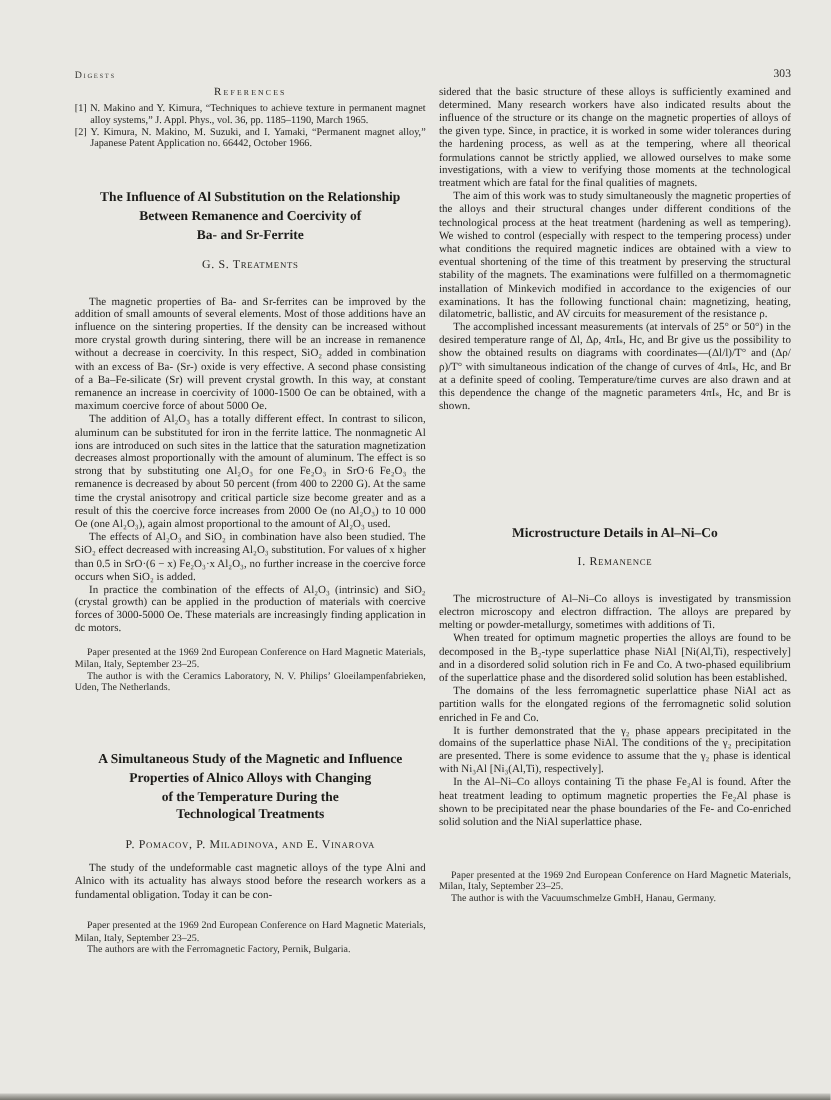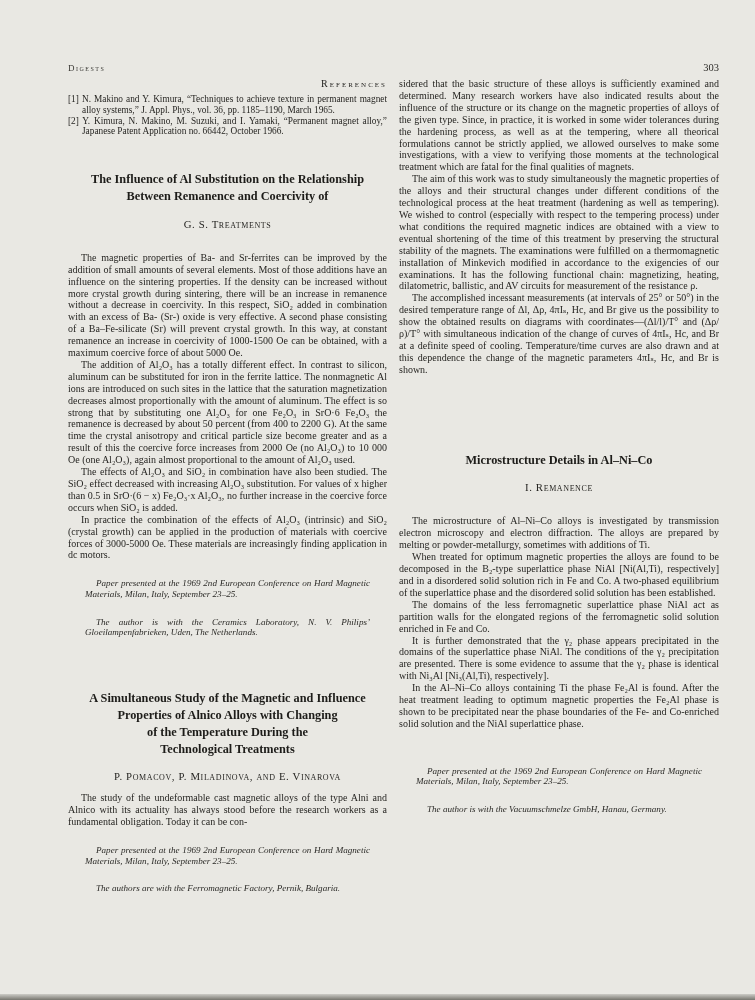--- a/index.html
+++ b/index.html
@@ -13,38 +13,38 @@
     position:absolute; top:62px; left:68px; width:651px;
     display:flex; justify-content:space-between; align-items:flex-end;
   }
   .running-head { font-size:9px; letter-spacing:1.5px; font-variant:small-caps; color:#3a3935; }
   .page-number { font-size:10.5px; color:#2c2b28; }
 
   .col { position:absolute; top:70px; }
   .col-left  { left:68px;  width:319px; }
   .col-right { left:399px; width:320px; }
 
-  .sect-head { text-align:right; font-variant:small-caps; font-size:10px; letter-spacing:2px; margin-top:8px; }
+  .sect-head { text-align:center; font-variant:small-caps; font-size:10px; letter-spacing:2px; margin-top:8px; }
 
   .refs { margin-top:5px; }
   .refs p { font-size:9.3px; line-height:10.8px; text-align:justify; margin:0; padding-left:14px; text-indent:-14px; }
 
   .title { font-weight:bold; font-size:12.3px; line-height:16.8px; text-align:center; color:#1d1c19; }
   .t1 { margin-top:34px; }
   .t2 { margin-top:52px; }
-  .t3 { margin-top:76px; }
+  .t3 { margin-top:100px; }
   .byline { margin-top:13px; text-align:center; font-variant:small-caps; font-size:10.8px; letter-spacing:0.6px; }
 
   .body-text { margin-top:22px; }
   .body-text p { font-size:10px; line-height:11.9px; text-align:justify; margin:0; text-indent:13px; }
   .body-text p.noindent { text-indent:0; }
   .cont { margin-top:8px; }
 
   .fn { }
-  .fn p { font-size:9.1px; line-height:10.7px; text-align:justify; margin:17px; text-indent:11px; color:#2b2a27;font-style:italic; }
+  .fn p { font-size:9.1px; line-height:10.7px; text-align:justify; margin:0; text-indent:11px; color:#2b2a27; }
   .fn1 { margin-top:9px; }
   .fn2 { margin-top:16px; }
   .fn3 { margin-top:36px; }
 
   .lead { margin-top:10px; }
 
   .scan-edge-bottom {
     position:absolute; left:0; bottom:0; width:755px; height:6px;
     background:linear-gradient(#cdccc7, #77766f);
   }
@@ -64,20 +64,21 @@
   <div class="refs">
     <p><span>[1]</span>
       <span>N. Makino and Y. Kimura, “Techniques to achieve texture in permanent magnet alloy systems,” J. Appl. Phys., vol. 36, pp. 1185–1190, March 1965.</span></p>
     <p><span>[2]</span>
       <span>Y. Kimura, N. Makino, M. Suzuki, and I. Yamaki, “Permanent magnet alloy,” Japanese Patent Application no. 66442, October 1966.</span></p>
   </div>
 
   <div class="title t1">
     <div>The Influence of Al Substitution on the Relationship</div>
     <div>Between Remanence and Coercivity of</div>
+    <div>Ba- and Sr-Ferrite</div>
   </div>
   <div class="byline">G. S. Treatments</div>
 
   <div class="body-text">
     <p>The magnetic properties of Ba- and Sr-ferrites can be improved by the addition of small amounts of several elements. Most of those additions have an influence on the sintering properties. If the density can be increased without more crystal growth during sintering, there will be an increase in remanence without a decrease in coercivity. In this respect, SiO₂ added in combination with an excess of Ba- (Sr-) oxide is very effective. A second phase consisting of a Ba–Fe-silicate (Sr) will prevent crystal growth. In this way, at constant remanence an increase in coercivity of 1000-1500 Oe can be obtained, with a maximum coercive force of about 5000 Oe.</p>
     <p>The addition of Al₂O₃ has a totally different effect. In contrast to silicon, aluminum can be substituted for iron in the ferrite lattice. The nonmagnetic Al ions are introduced on such sites in the lattice that the saturation magnetization decreases almost proportionally with the amount of aluminum. The effect is so strong that by substituting one Al₂O₃ for one Fe₂O₃ in SrO·6 Fe₂O₃ the remanence is decreased by about 50 percent (from 400 to 2200 G). At the same time the crystal anisotropy and critical particle size become greater and as a result of this the coercive force increases from 2000 Oe (no Al₂O₃) to 10 000 Oe (one Al₂O₃), again almost proportional to the amount of Al₂O₃ used.</p>
     <p>The effects of Al₂O₃ and SiO₂ in combination have also been studied. The SiO₂ effect decreased with increasing Al₂O₃ substitution. For values of x higher than 0.5 in SrO·(6 − x) Fe₂O₃·x Al₂O₃, no further increase in the coercive force occurs when SiO₂ is added.</p>
     <p>In practice the combination of the effects of Al₂O₃ (intrinsic) and SiO₂ (crystal growth) can be applied in the production of materials with coercive forces of 3000-5000 Oe. These materials are increasingly finding application in dc motors.</p>
   </div>
 

